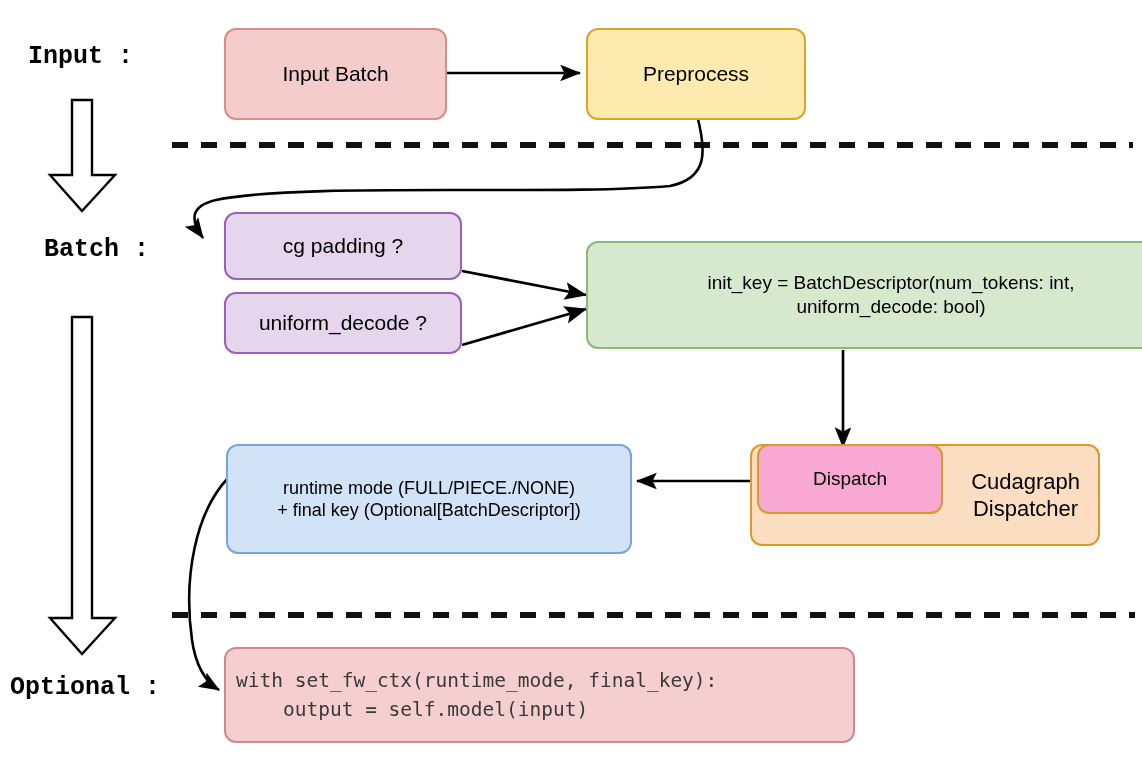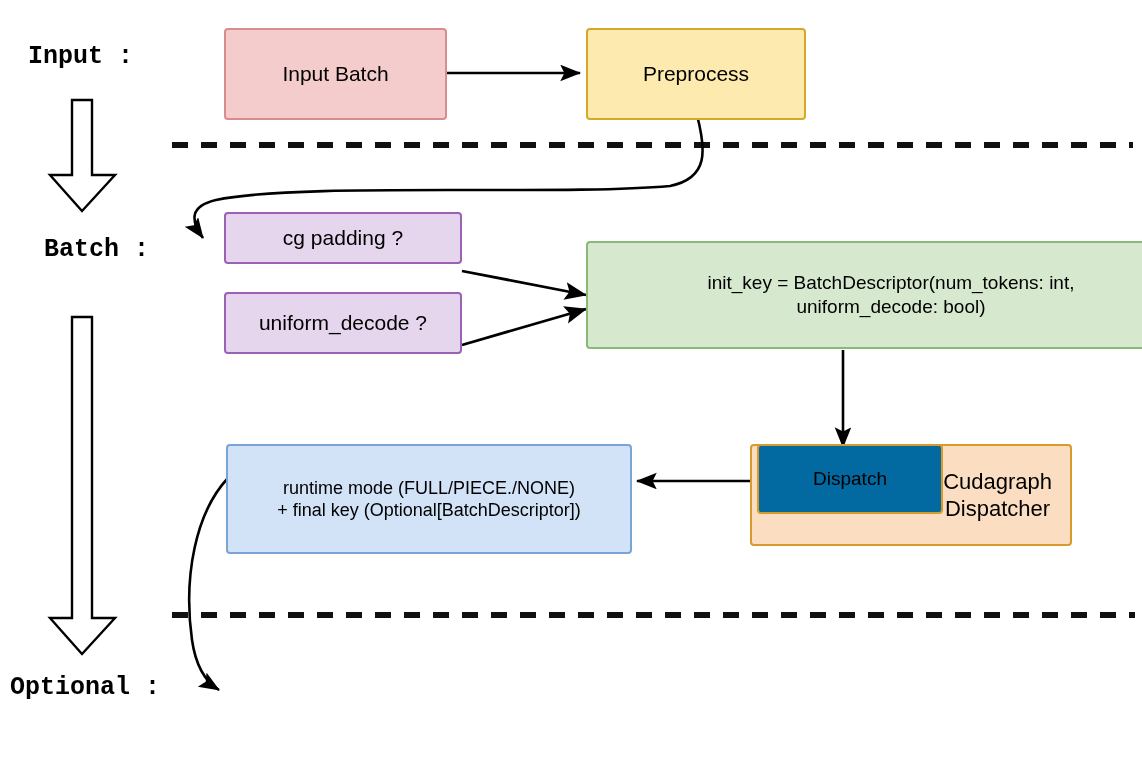--- a/index.html
+++ b/index.html
@@ -28,21 +28,21 @@
     font-family: Liberation Mono, monospace;
     font-weight: bold;
     font-size: 25px;
     color: #000000;
     white-space: nowrap;
     letter-spacing: 0px;
   }
   .node {
     position: absolute;
     box-sizing: border-box;
-    border-radius: 4px;
+    border-radius: 12px;
     border-style: solid;
     border-width: 2px;
     display: flex;
     align-items: center;
     justify-content: center;
     text-align: center;
     font-family: "Liberation Sans", sans-serif;
     color: #000000;
     line-height: 1.25;
   }
@@ -75,21 +75,21 @@
   }
   .node-outer-orange {
     background: #fbddc2;
     border-color: #d79a2b;
     font-size: 22px;
     align-items: center;
     justify-content: flex-end;
     padding-right: 18px;
   }
   .node-inner-orange {
-    background: #0369a1;
+    background: #f9a8d4;
     border-color: #d79a2b;
     font-size: 19px;
   }
   .node-code {
     background: #f5cfcf;
     border-color: #cd8b8b;
     font-family: "DejaVu Sans Mono", "Liberation Mono", monospace;
     font-size: 19.5px;
     align-items: center;
     justify-content: flex-start;
@@ -148,41 +148,45 @@
   <div class="stage-label" style="left:10px; top:673px;">Optional :</div>
 
   <div class="node node-input-batch" style="left:224px; top:28px; width:223px; height:92px;">
     <span class="node-label">Input Batch</span>
   </div>
 
   <div class="node node-preprocess" style="left:586px; top:28px; width:220px; height:92px;">
     <span class="node-label">Preprocess</span>
   </div>
 
-  <div class="node node-purple" style="left:224px; top:212px; width:238px; height:52px;">
+  <div class="node node-purple" style="left:224px; top:212px; width:238px; height:68px;">
     <span class="node-label">cg padding ?</span>
   </div>
 
   <div class="node node-purple" style="left:224px; top:292px; width:238px; height:62px;">
     <span class="node-label">uniform_decode ?</span>
   </div>
 
   <div class="node node-green" style="left:586px; top:241px; width:610px; height:108px;">
     <span class="node-label">init_key = BatchDescriptor(num_tokens: int,
 uniform_decode: bool)</span>
   </div>
 
-  <div class="node node-outer-orange" style="left:750px; top:444px; width:322px; height:102px;">
+  <div class="node node-outer-orange" style="left:750px; top:444px; width:350px; height:102px;">
     <span class="node-label">Cudagraph
 Dispatcher</span>
   </div>
 
   <div class="node node-inner-orange" style="left:757px; top:444px; width:186px; height:70px;">
     <span class="node-label">Dispatch</span>
   </div>
 
   <div class="node node-blue" style="left:226px; top:444px; width:406px; height:110px;">
     <span class="node-label">runtime mode (FULL/PIECE./NONE)
 + final key (Optional[BatchDescriptor])</span>
   </div>
 
+  <div class="node node-code" style="left:224px; top:647px; width:631px; height:96px;">
+    <span class="node-label">with set_fw_ctx(runtime_mode, final_key):
+    output = self.model(input)</span>
+  </div>
 
 </div>
 
 </body></html>

